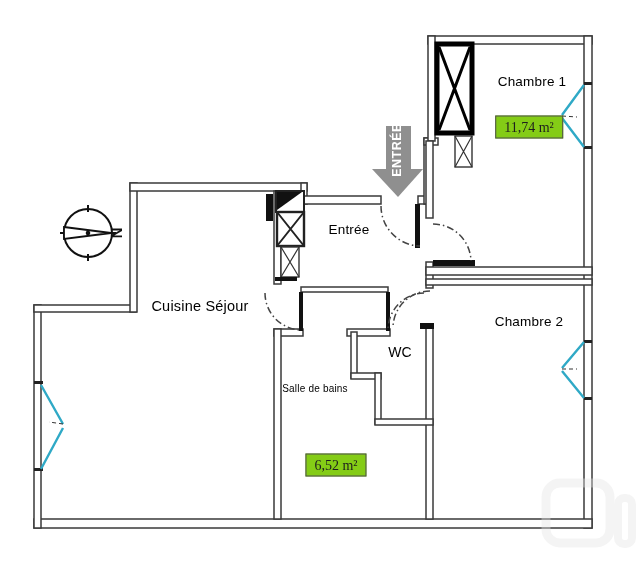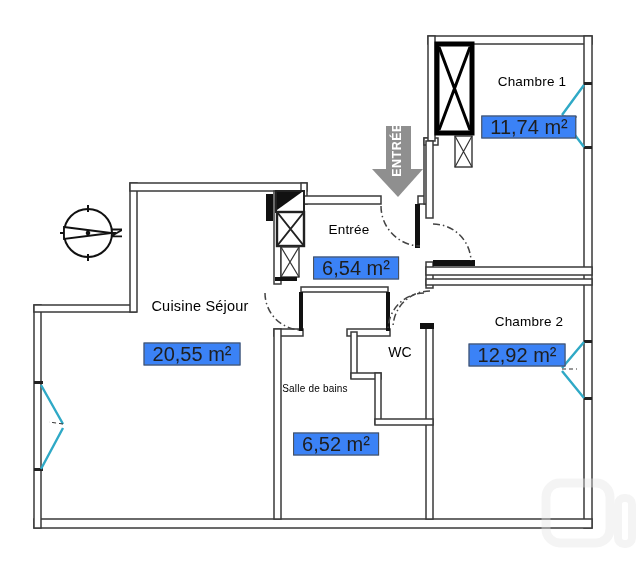--- a/index.html
+++ b/index.html
@@ -1,23 +1,23 @@
 <!DOCTYPE html>
 <html><head>
 <meta charset="utf-8">
 <style>
   html,body{margin:0;padding:0;background:#ffffff;}
   .plan{position:relative;width:640px;height:565px;background:#fff;overflow:hidden;
         font-family:"Liberation Sans",sans-serif;}
   .plan svg{position:absolute;left:0;top:0;}
   .room-name{position:absolute;transform:translate(-50%,-50%);font-size:13.5px;color:#000000;
              white-space:nowrap;letter-spacing:.2px;}
-  .area-badge{position:absolute;transform:translate(-50%,-50%);background:#3b82f6;
-              border:1.5px solid #4d4d4d;padding:1px 8px;font-size:20px;color:#1e1e1e;
-              white-space:nowrap;line-height:19px;}
+  .area-badge{position:absolute;transform:translate(-50%,-50%);background:#84cc16;
+              border:1.5px solid #4d4d4d;padding:1px 8px;font-size:14px;color:#1e1e1e;
+              white-space:nowrap;line-height:19px;font-family:Liberation Serif, serif;}
   .wall{fill:#ffffff;stroke:#3a3a3a;stroke-width:1.5;}
   .arc{fill:none;stroke:#444;stroke-width:1.5;stroke-dasharray:7 3 1.5 3;}
   .leaf{fill:#111;}
   .win{fill:none;stroke:#2fa9c6;stroke-width:2.4;}
   .windash{fill:none;stroke:#333;stroke-width:1;stroke-dasharray:4 3;}
   .tick{fill:#222;}
 </style>
 </head>
 <body>
 
@@ -121,25 +121,22 @@
     <g opacity="0.4">
       <rect x="546" y="483" width="64" height="60" rx="14" fill="none" stroke="#e4e4e4" stroke-width="9"></rect>
       <rect x="618" y="498" width="14" height="46" rx="6" fill="none" stroke="#e4e4e4" stroke-width="8"></rect>
     </g>
   </svg>
 
   <div class="room-name" style="left:532px;top:81px;">Chambre 1</div>
   <div class="area-badge" style="left:529px;top:127px;">11,74 m²</div>
 
   <div class="room-name" style="left:529px;top:321px;">Chambre 2</div>
-  <div class="area-badge" style="left:517px;top:355px;">12,92 m²</div>
 
   <div class="room-name" style="left:349px;top:229px;">Entrée</div>
-  <div class="area-badge" style="left:356px;top:268px;">6,54 m²</div>
 
   <div class="room-name" style="left:200px;top:306px;font-size:14.5px;text-align:center;">Cuisine Séjour</div>
-  <div class="area-badge" style="left:192px;top:354px;">20,55 m²</div>
 
   <div class="room-name" style="left:400px;top:352px;font-size:14px;">WC</div>
 
   <div class="room-name" style="left:315px;top:388px;font-size:10px;">Salle de bains</div>
-  <div class="area-badge" style="left:336px;top:444px;">6,52 m²</div>
+  <div class="area-badge" style="left:336px;top:465px;">6,52 m²</div>
 </div>
 
 </body></html>

